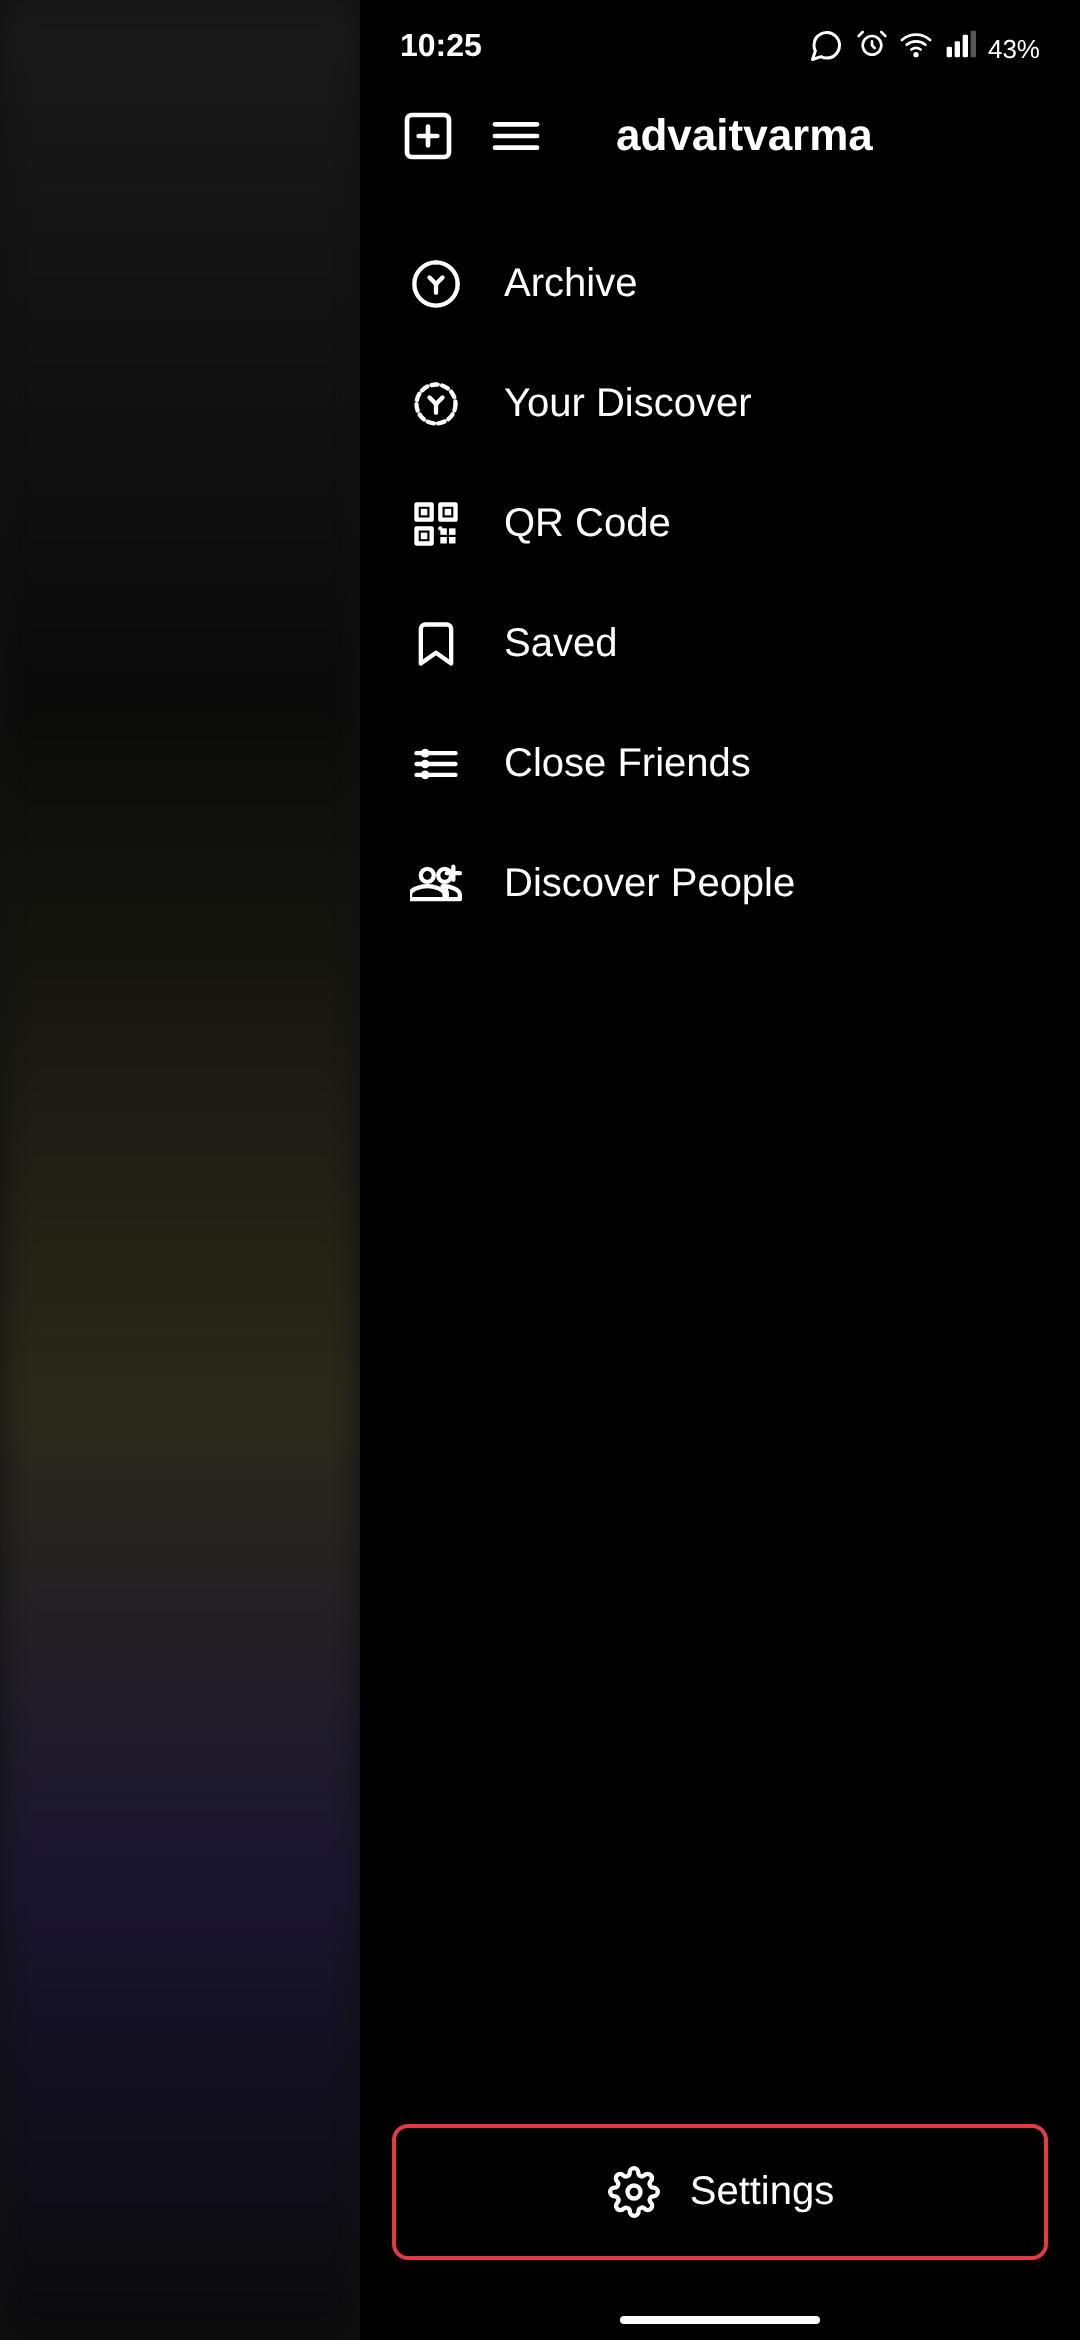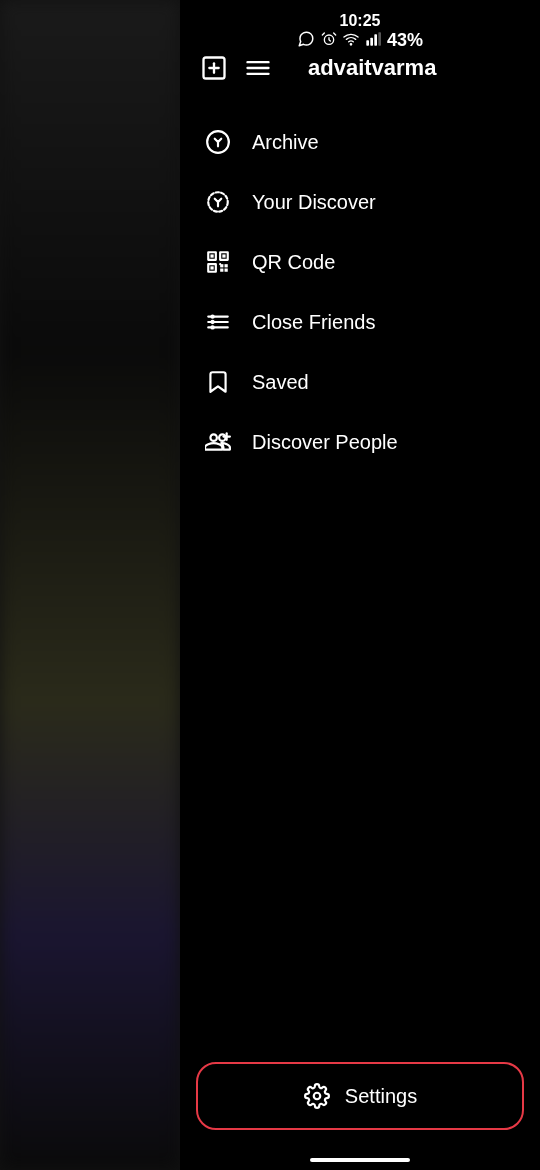--- a/index.html
+++ b/index.html
@@ -47,21 +47,20 @@
       flex-direction: column;
     }
 
     
     .status-bar {
       display: flex;
       justify-content: space-between;
       align-items: center;
       padding: 12px 20px 8px 20px;
       height: 44px;
-      flex-direction: column;
     }
 
     .status-time {
       color: #fff;
       font-size: 16px;
       font-weight: 600;
     }
 
     .status-icons {
       display: flex;
@@ -69,22 +68,22 @@
       gap: 6px;
     }
 
     .status-icon-text {
       color: #fff;
       font-size: 13px;
     }
 
     .battery-text {
       color: #fff;
-      font-size: 18px;
-      font-weight: 700;
+      font-size: 13px;
+      font-weight: 400;
     }
 
     
     .top-bar {
       display: flex;
       align-items: center;
       padding: 10px 20px;
       gap: 16px;
     }
 
@@ -136,21 +135,21 @@
     .menu-item-label {
       font-size: 20px;
       font-weight: 400;
       color: #fff;
     }
 
     
     .settings-btn {
       margin: 0 16px 40px 16px;
       border: 2px solid #e63946;
-      border-radius: 20px;
+      border-radius: 8px;
       display: flex;
       align-items: center;
       justify-content: center;
       gap: 14px;
       padding: 18px 24px;
       cursor: pointer;
       background: transparent;
     }
 
     .settings-label {
@@ -293,43 +292,43 @@
           <rect x="14" y="18" width="3" height="3" fill="#fff" stroke="none"></rect>
           <rect x="18" y="18" width="3" height="3" fill="#fff" stroke="none"></rect>
         </svg>
       </div>
       <span class="menu-item-label">QR Code</span>
     </div>
 
     <div class="menu-item">
       <div class="menu-item-icon">
         <svg width="26" height="26" viewBox="0 0 24 24">
+          <path d="M19 21l-7-5-7 5V5a2 2 0 0 1 2-2h10a2 2 0 0 1 2 2z"></path>
+        </svg>
+      </div>
+      <span class="menu-item-label">Saved</span>
+    </div>
+
+    <div class="menu-item">
+      <div class="menu-item-icon">
+        <svg width="26" height="26" viewBox="0 0 24 24">
           <line x1="3" y1="7" x2="21" y2="7"></line>
           <line x1="3" y1="12" x2="21" y2="12"></line>
           <line x1="3" y1="17" x2="21" y2="17"></line>
           <circle cx="7" cy="7" r="2" fill="#fff" stroke="none"></circle>
           <circle cx="7" cy="12" r="2" fill="#fff" stroke="none"></circle>
           <circle cx="7" cy="17" r="2" fill="#fff" stroke="none"></circle>
         </svg>
       </div>
       <span class="menu-item-label">Close Friends</span>
     </div>
 
     <div class="menu-item">
       <div class="menu-item-icon">
         <svg width="26" height="26" viewBox="0 0 24 24">
-          <path d="M19 21l-7-5-7 5V5a2 2 0 0 1 2-2h10a2 2 0 0 1 2 2z"></path>
-        </svg>
-      </div>
-      <span class="menu-item-label">Saved</span>
-    </div>
-
-    <div class="menu-item">
-      <div class="menu-item-icon">
-        <svg width="26" height="26" viewBox="0 0 24 24">
           <path d="M16 11c1.66 0 2.99-1.34 2.99-3S17.66 5 16 5c-1.66 0-3 1.34-3 3s1.34 3 3 3z"></path>
           <path d="M8 11c1.66 0 2.99-1.34 2.99-3S9.66 5 8 5C6.34 5 5 6.34 5 8s1.34 3 3 3z"></path>
           <path d="M8 13c-2.67 0-8 1.34-8 4v2h16v-2c0-2.66-5.33-4-8-4z"></path>
           <path d="M16 13c-.29 0-.62.02-.97.05 1.16.84 1.97 1.97 1.97 3.45V19h6v-2c0-2.66-5.33-4-7-4z"></path>
           <line x1="20" y1="4" x2="20" y2="10"></line>
           <line x1="17" y1="7" x2="23" y2="7"></line>
         </svg>
       </div>
       <span class="menu-item-label">Discover People</span>
     </div>

